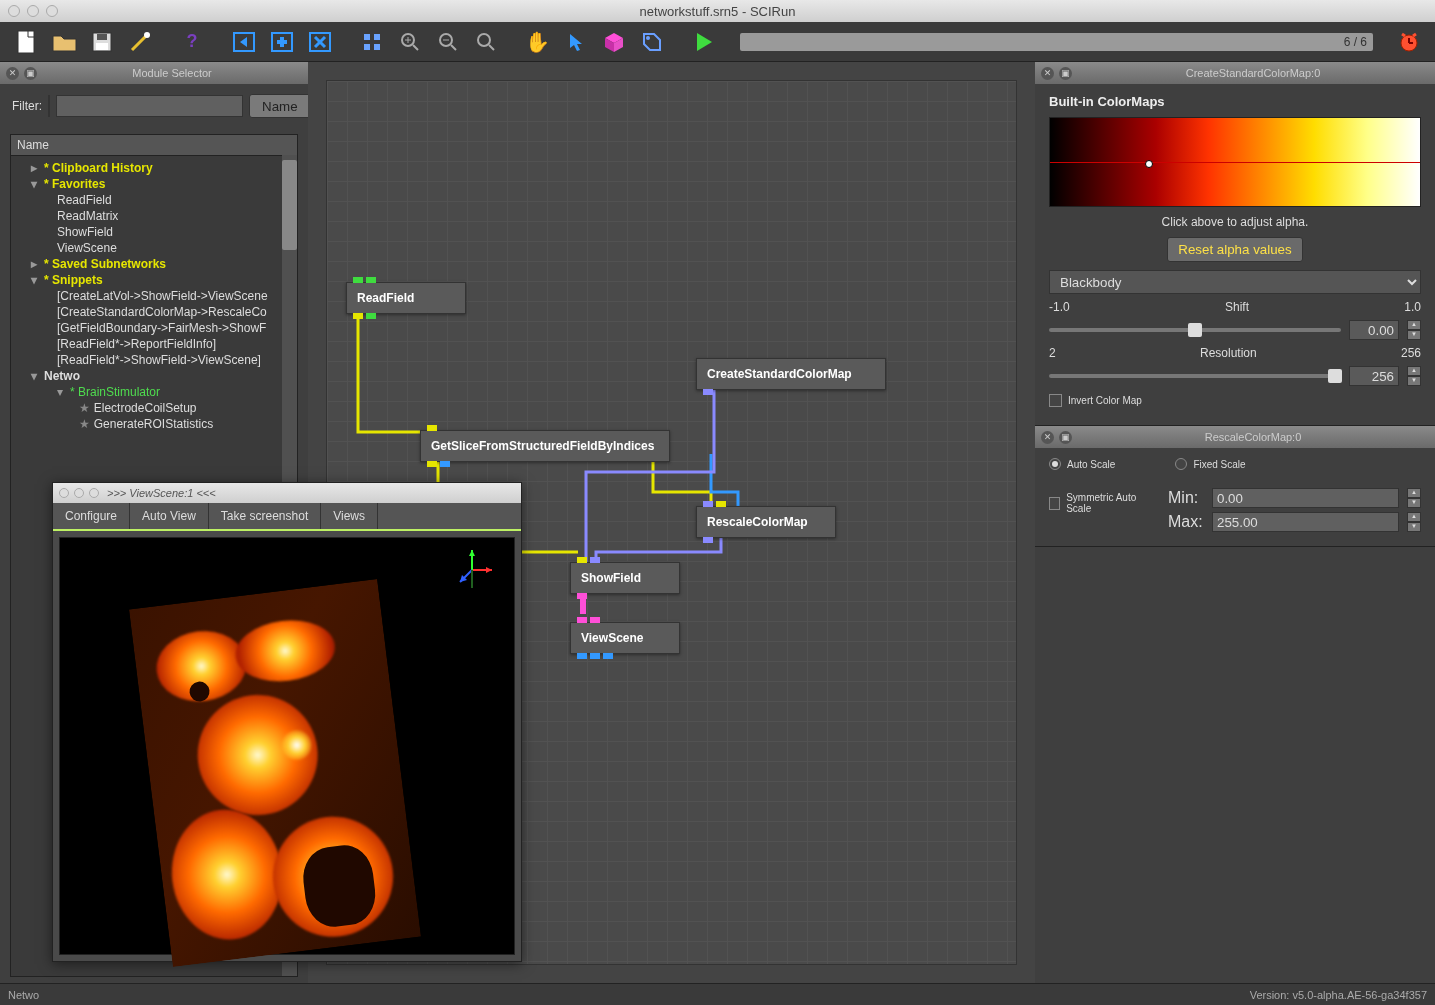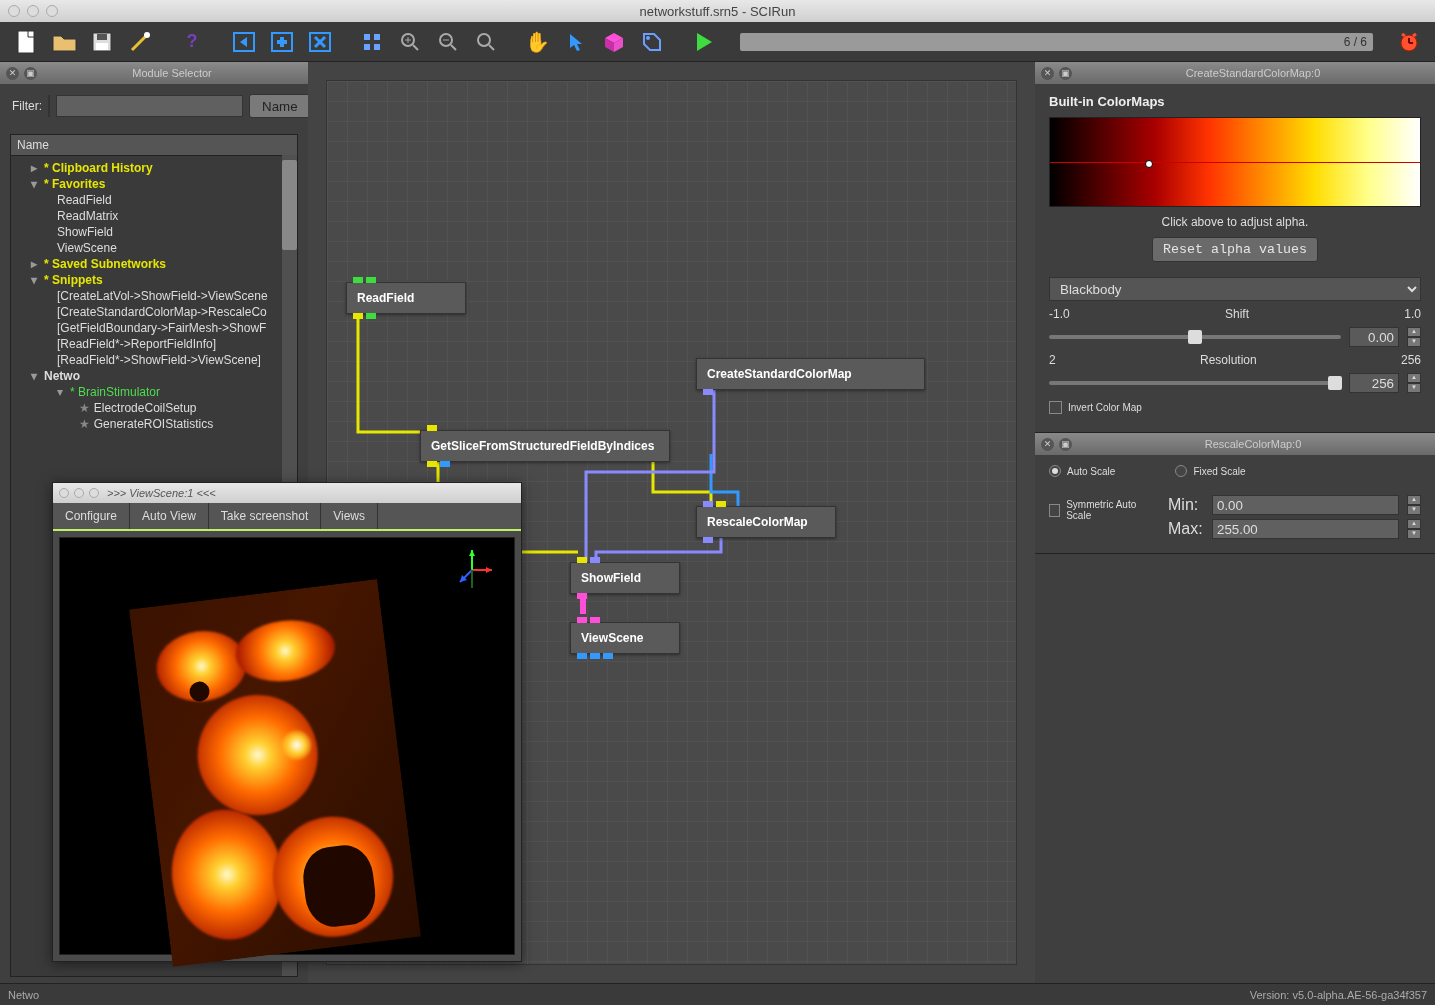--- a/index.html
+++ b/index.html
@@ -101,21 +101,21 @@
 .rpanel { border-bottom:1px solid #222; }
 .rpanel-body { padding:10px 14px; }
 .section-label { font-size:13px; font-weight:bold; color:#eee; margin-bottom:8px;}
 .gradient-box {
   height:90px; border:1px solid #222;
   background: linear-gradient(to right, #000, #500, #a00, #f30, #f80, #fd0, #ff8, #fff);
   position:relative; cursor:crosshair;
 }
 .gradient-cursor { position:absolute; top:42px; left:95px; width:8px; height:8px; border:1px solid #000; border-radius:50%; background:#fff;}
 .center-txt { text-align:center; margin:8px 0; font-size:12px;}
-.btn-mid { display:block; margin:7px auto; padding:4px 10px; background:#6a6a6a; border:1px solid #333; color:#e5e5e5; cursor:pointer; border-radius:3px;font-family:Liberation Mono, monospace;}
+.btn-mid { display:block; margin:0 auto; padding:4px 10px; background:#6a6a6a; border:1px solid #333; color:#fde047; cursor:pointer; border-radius:3px;}
 .select-full { width:100%; height:24px; background:#555; border:1px solid #333; color:#ddd; padding:0 6px; margin-top:8px;}
 .slider-row { display:flex; align-items:center; gap:8px; margin:6px 0;}
 .slider-labels { display:flex; justify-content:space-between; font-size:12px; margin:6px 0 0;}
 .slider-track { flex:1; height:4px; background:#777; position:relative; border-radius:2px;}
 .slider-thumb { position:absolute; top:-5px; width:14px; height:14px; background:#ddd; border-radius:2px; transform:translateX(-50%); cursor:pointer;}
 .num-field { width:50px; height:20px; background:#5a5a5a; border:1px solid #333; color:#ddd; text-align:right; padding:0 4px;}
 .step-btns { width:14px; height:20px; display:flex; flex-direction:column; }
 .step-btns div { flex:1; background:#777; border:1px solid #333; font-size:6px; text-align:center; cursor:pointer;}
 .chk-row { display:flex; align-items:center; gap:6px; margin:8px 0; font-size:10px;}
 .chk { width:13px; height:13px; border:1px solid #888; background:#444; cursor:pointer;}
@@ -337,21 +337,21 @@
       <div class="port-row" style="top:-6px; left:6px;">
           <div class="port" style="background:#3fdc3f"></div>
           <div class="port" style="background:#3fdc3f"></div>
         </div>
       <span>ReadField</span>
       <div class="port-row" style="bottom:-6px; left:6px;">
           <div class="port" style="background:#e6e600"></div>
           <div class="port" style="background:#3fdc3f"></div>
         </div>
     </div>
-    <div class="node" style="left:388px; top:296px; width:229px;">
+    <div class="node" style="left:388px; top:296px; width:190px;">
       <span>CreateStandardColorMap</span>
       <div class="port-row" style="bottom:-6px; left:6px;">
           <div class="port" style="background:#8a8aff"></div>
         </div>
     </div>
     <div class="node" style="left:112px; top:368px; width:250px;">
       <div class="port-row" style="top:-6px; left:6px;">
           <div class="port" style="background:#e6e600"></div>
         </div>
       <span>GetSliceFromStructuredFieldByIndices</span>

